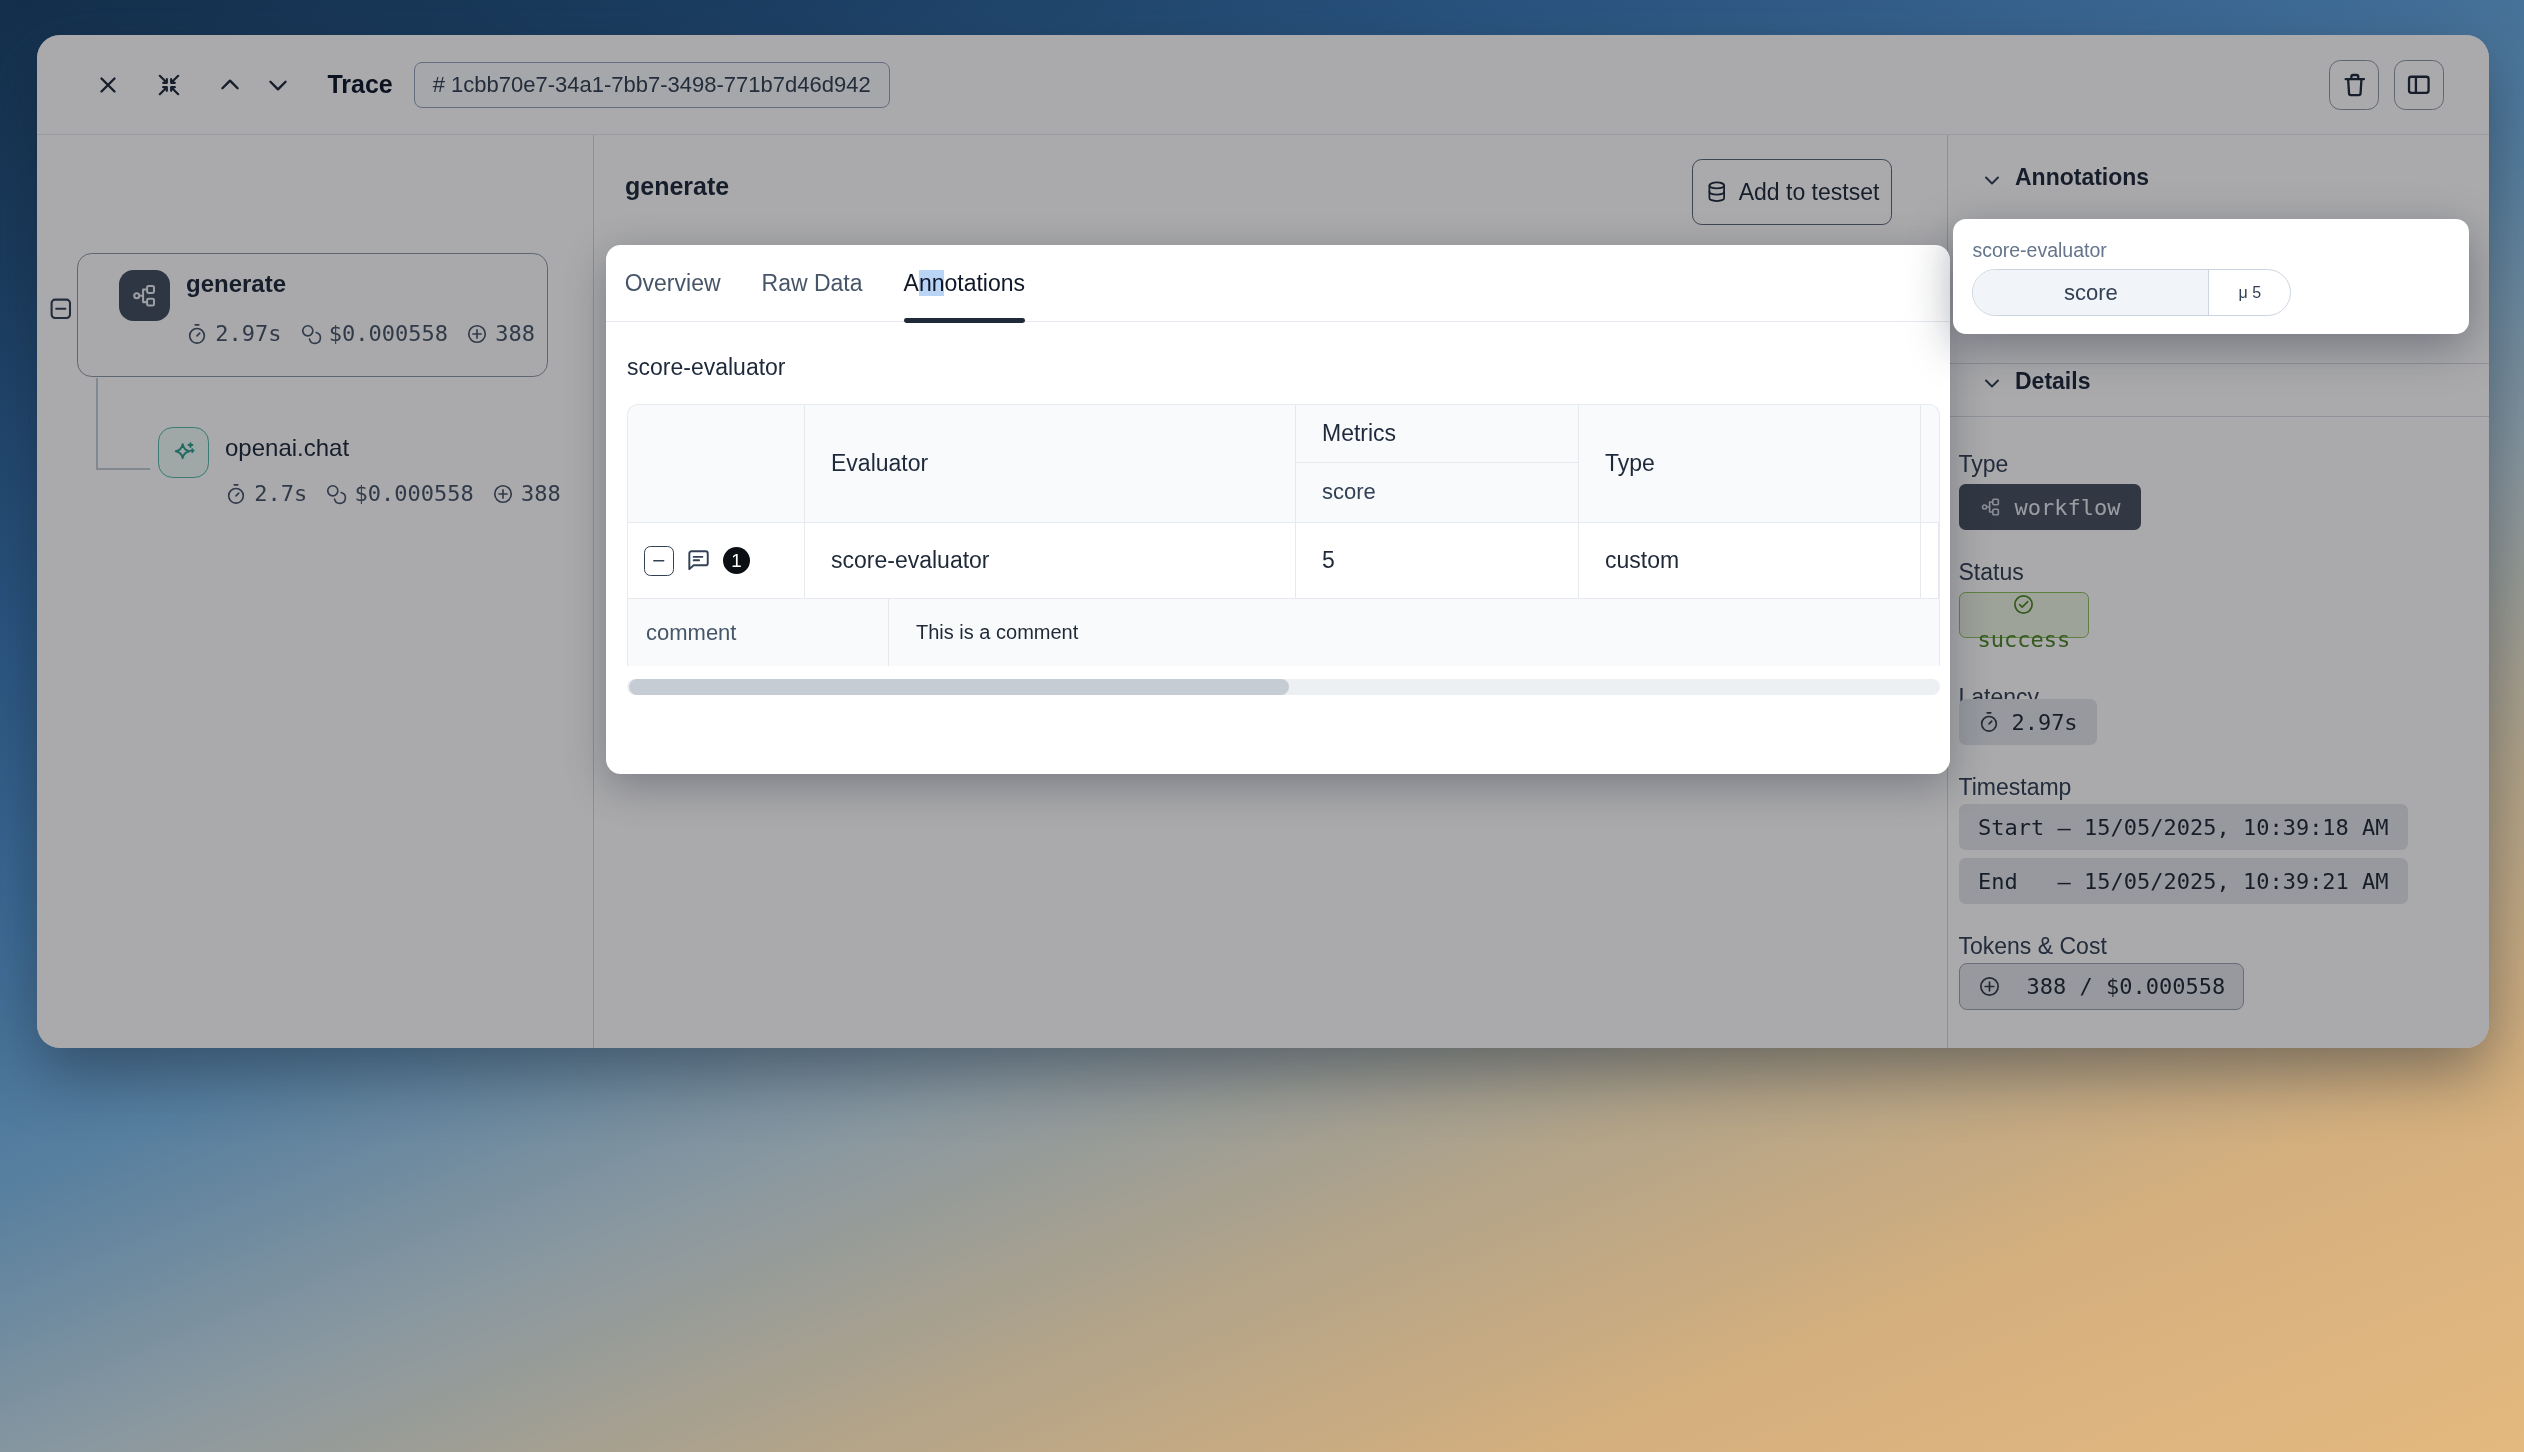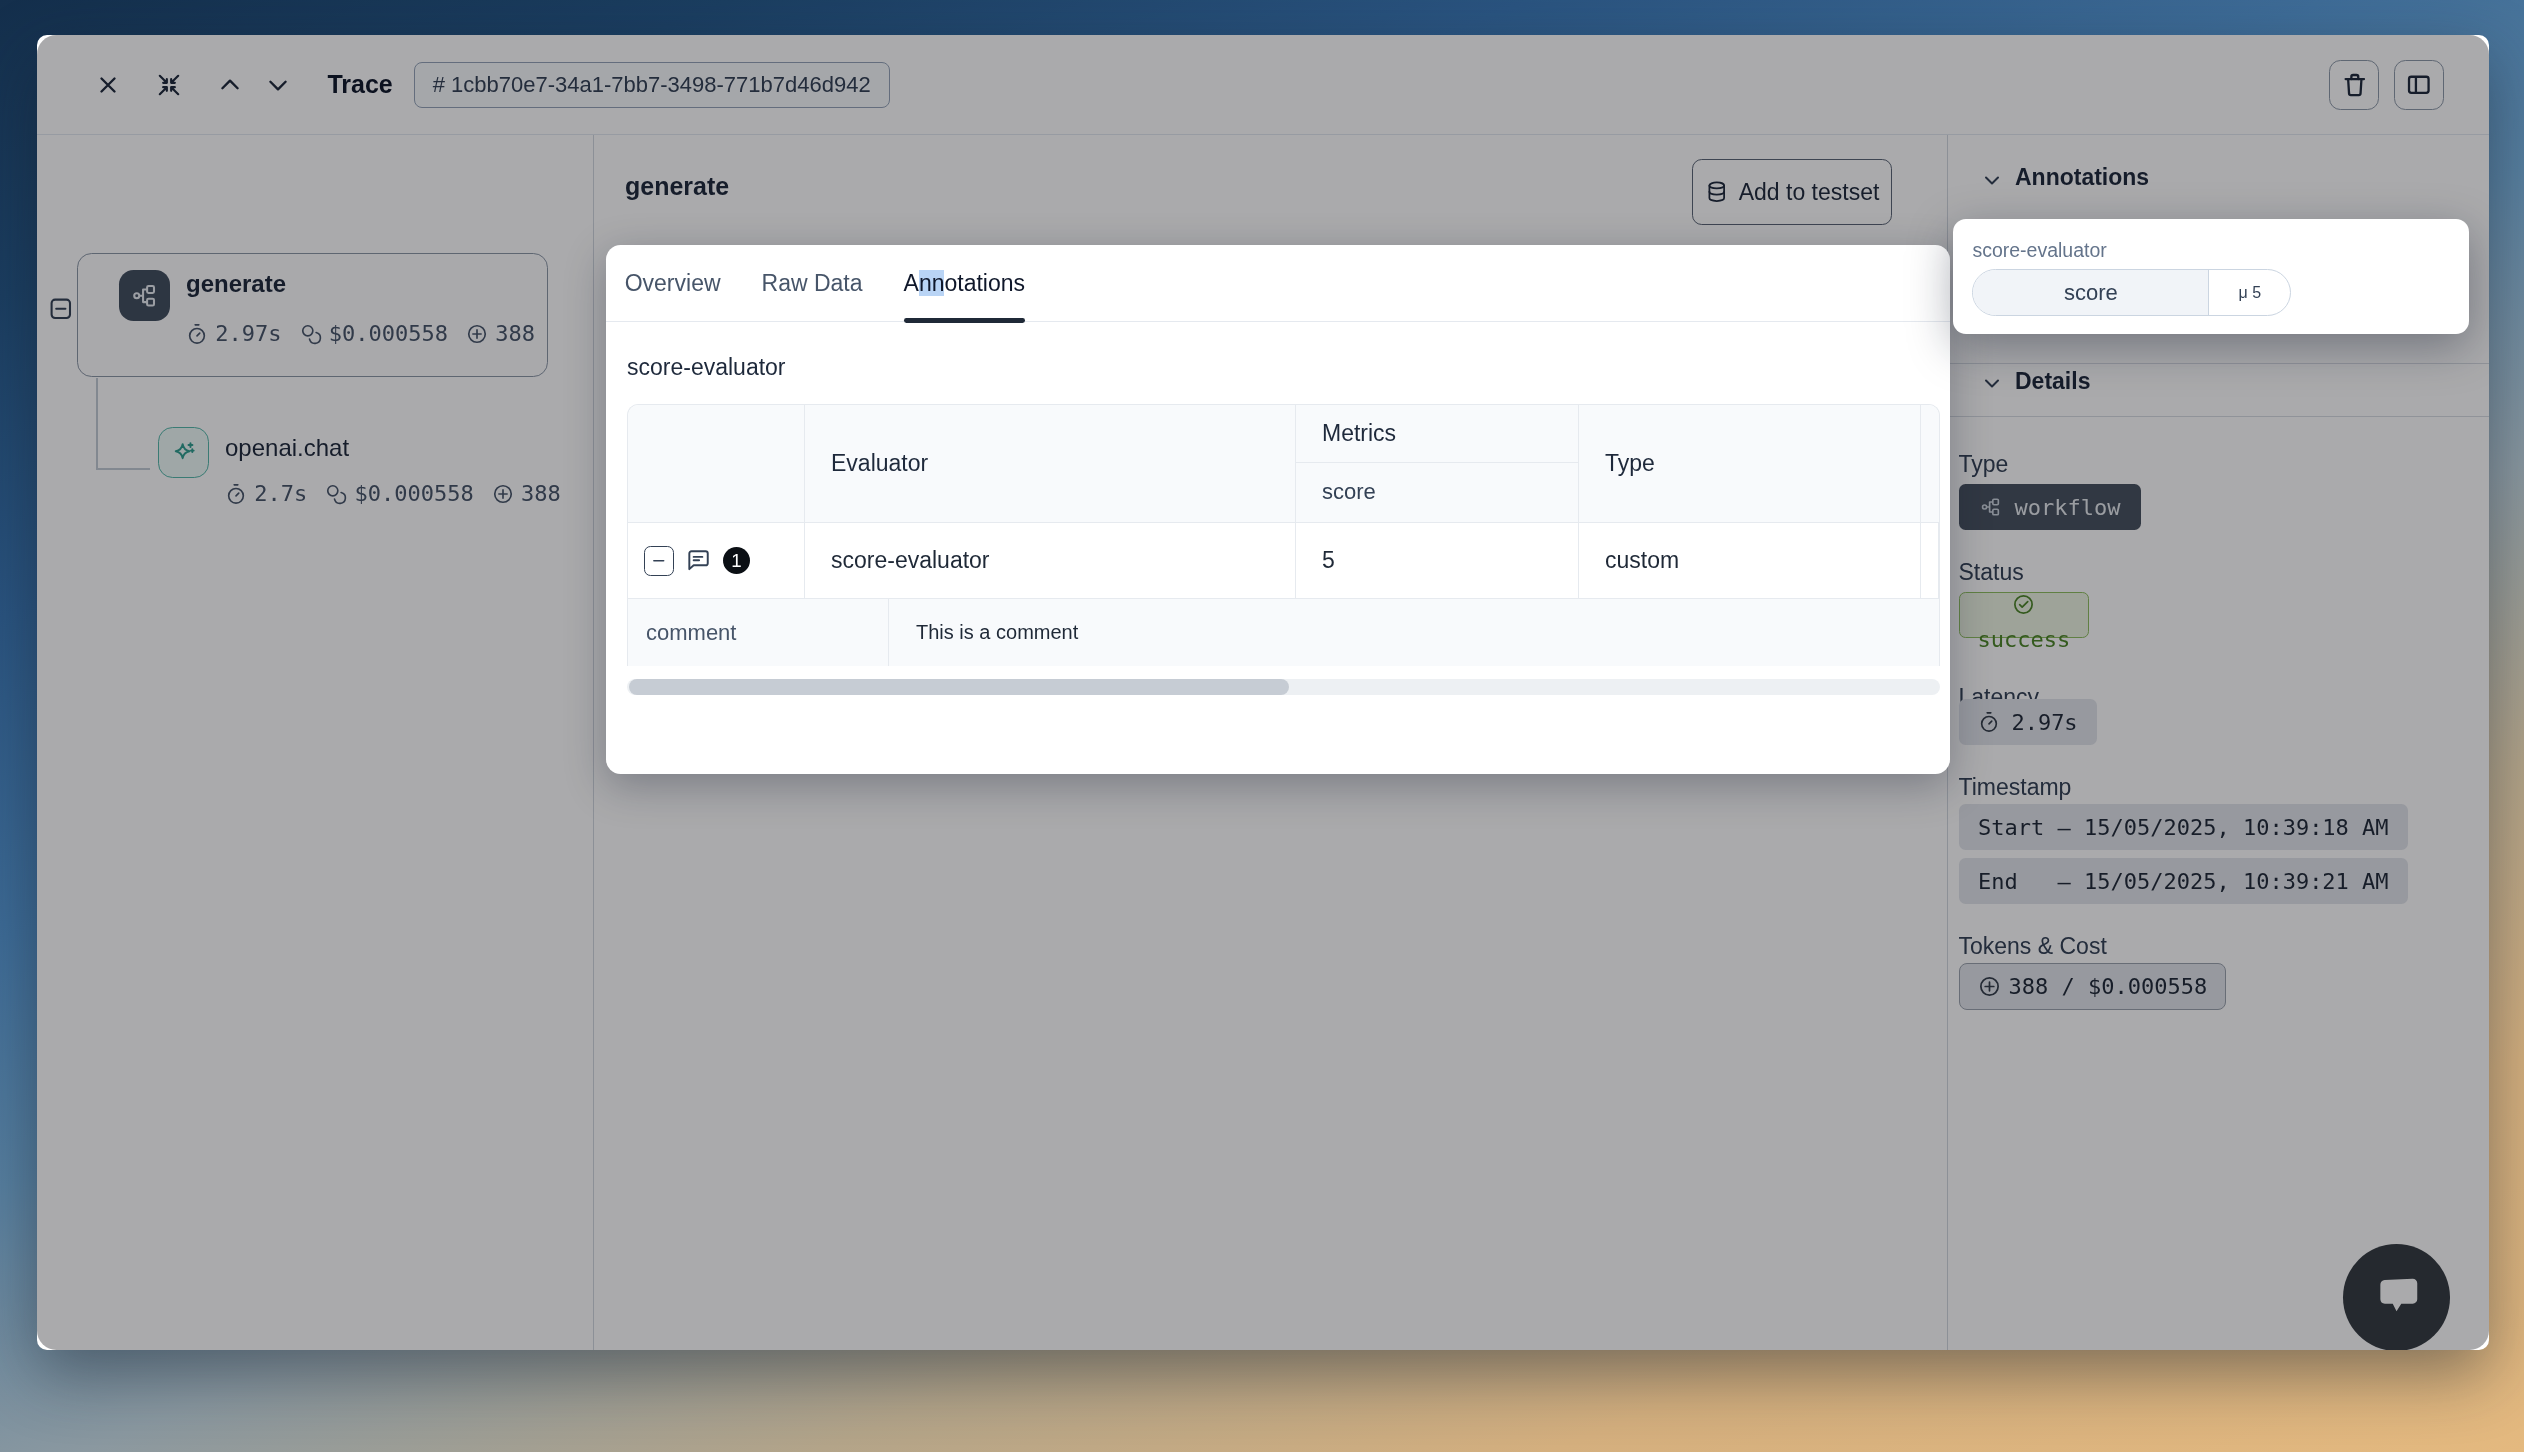--- a/index.html
+++ b/index.html
@@ -3,22 +3,22 @@
 <meta charset="utf-8">
 <style>
   * { margin:0; padding:0; box-sizing:border-box; }
   html,body { width:2525px; height:1452px; }
   body { font-family:"Liberation Sans", sans-serif; color:#1f2937; }
   #app { position:relative; width:2525px; height:1452px; overflow:hidden;
          background:linear-gradient(158deg,#142f4c 0%,#1b3e61 12%,#2a5480 25%,#3e6c97 38%,#577f9f 48%,#8a98a0 60%,#b3a489 72%,#d4af7e 84%,#e4b97f 100%); }
   .mono { font-family:"DejaVu Sans Mono", monospace; }
 
   
-  .modal { position:absolute; left:37px; top:35px; width:2452px; height:1315px;
-           background:#ffffff; border-radius:10px; overflow:hidden;
+  .modal { position:absolute; left:37px; top:35px; width:2452px; height:1013px;
+           background:#ffffff; border-radius:23px; overflow:hidden;
            box-shadow:0 24px 65px rgba(20,30,45,.45); }
   .dim-overlay { position:absolute; inset:0; border-radius:19.5px; background:rgba(8,10,14,.345);
                  z-index:50; pointer-events:none; }
 
   
   .topbar { position:relative; height:100px; border-bottom:1.2px solid #e2e8f0;
             display:flex; align-items:center; padding:0 45px 0 52px; }
   .icon-btn { width:37px; height:37px; display:flex; align-items:center; justify-content:center;
               background:none; border:none; color:#1e293b; }
   .icon-btn svg { width:26px; height:26px; }
@@ -140,21 +140,21 @@
   .badge { position:absolute; left:10.5px; height:46px; display:inline-flex; align-items:center;
            border-radius:6.5px; font-size:22px; }
   .badge svg { flex:none; }
   .badge-dark { background:#47515f; color:#e7ebef; padding:0 21px; gap:13px; }
   .badge-dark svg { width:22px; height:22px; color:#ccd4dd; }
   .badge-success { background:#edf5e2; border:1.2px solid #8fbf5f; color:#4c8527; padding:0 18px; gap:11.4px; }
   .badge-success svg { width:23px; height:23px; }
   .badge-gray { background:#e3e6eb; color:#1f2937; padding:0 19.5px; gap:11.4px; }
   .badge-gray svg { width:22px; height:22px; color:#333c49; }
   .badge-outline { background:#e3e6eb; border:1.2px solid #9aa2ad; border-radius:8px;
-                   color:#1f2937; padding:0 18px; gap:8px; height:47px; }
+                   color:#1f2937; padding:0 18px; gap:26px; height:47px; }
   .badge-outline svg { width:23px; height:23px; color:#333c49; }
   .pre { white-space:pre; }
 
   
   .fab { position:absolute; left:2306px; top:1209px; width:107px; height:107px; border-radius:50%;
          background:#343a40; border:none; display:flex; align-items:center; justify-content:center; }
   .fab svg { width:54px; height:54px; }
 </style>
 </head>
 <body>

